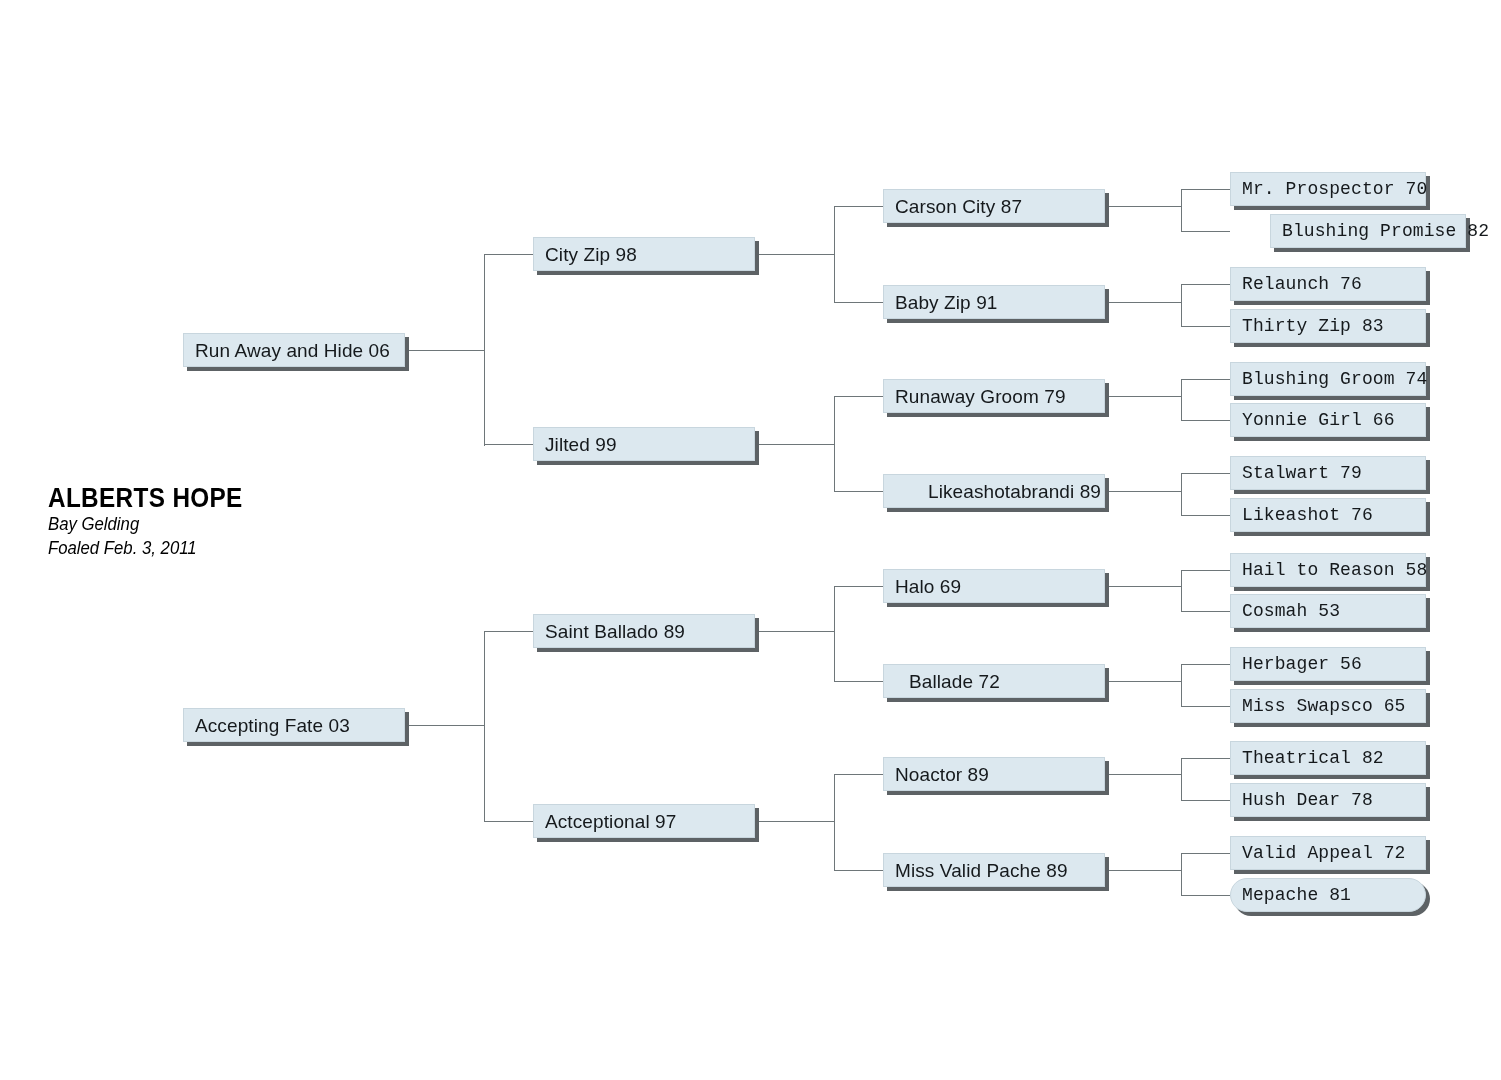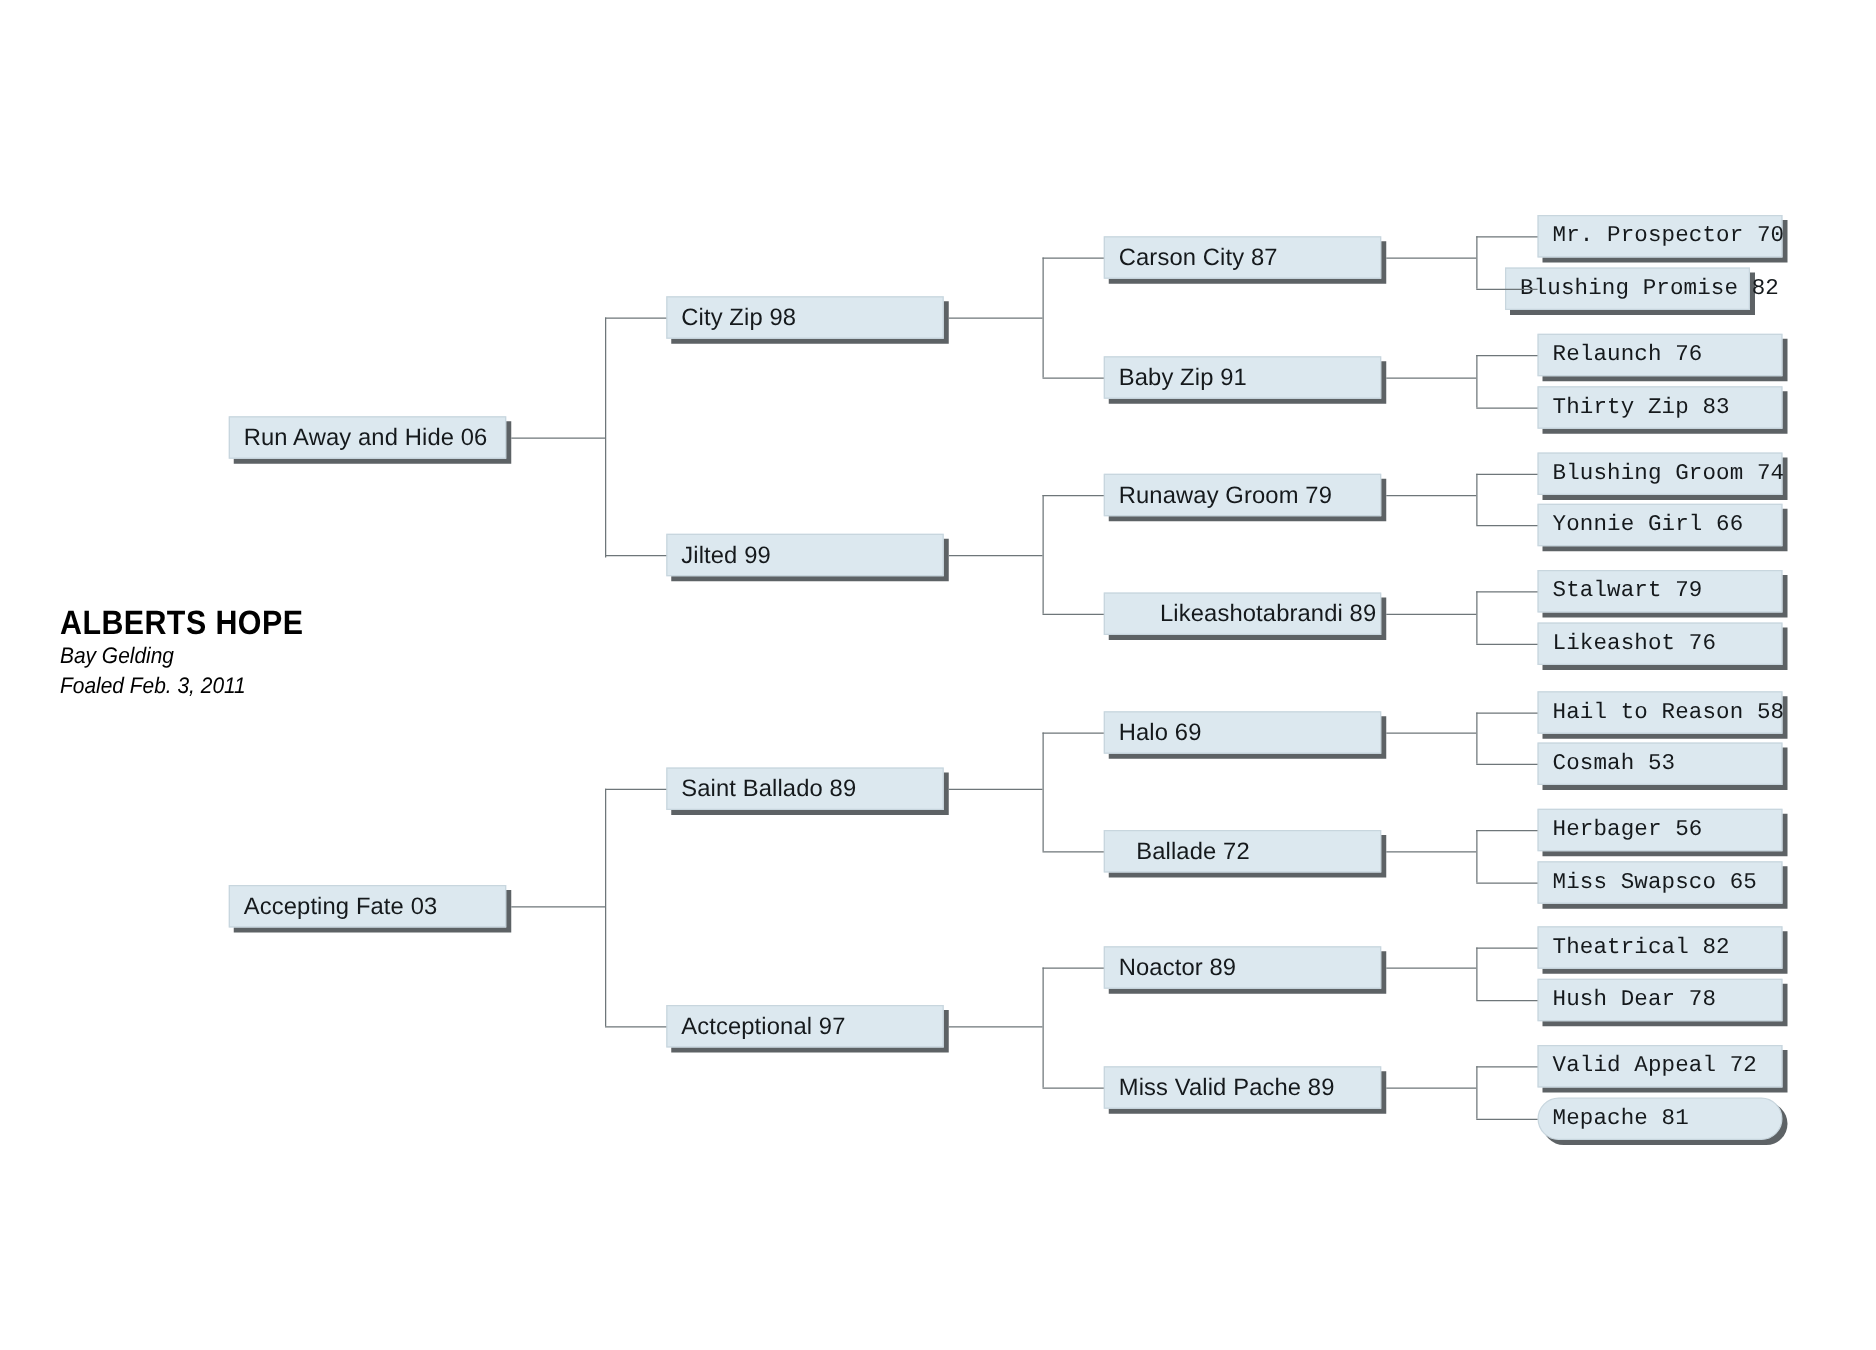--- a/index.html
+++ b/index.html
@@ -104,21 +104,21 @@
   <div class="node g3" style="left:883px; top:189px;">Carson City 87</div>
   <div class="node g3" style="left:883px; top:285px;">Baby Zip 91</div>
   <div class="node g3" style="left:883px; top:379px;">Runaway Groom 79</div>
   <div class="node g3" style="left:883px; top:474px;padding-left:44px;">Likeashotabrandi 89</div>
   <div class="node g3" style="left:883px; top:569px;">Halo 69</div>
   <div class="node g3" style="left:883px; top:664px;padding-left:25px;">Ballade 72</div>
   <div class="node g3" style="left:883px; top:757px;">Noactor 89</div>
   <div class="node g3" style="left:883px; top:853px;">Miss Valid Pache 89</div>
 
   <div class="node g4" style="left:1230px; top:172px;">Mr. Prospector 70</div>
-  <div class="node g4" style="left:1204px; top:214px;">Blushing Promise 82</div>
+  <div class="node g4" style="left:1270px; top:214px;">Blushing Promise 82</div>
   <div class="node g4" style="left:1230px; top:267px;">Relaunch 76</div>
   <div class="node g4" style="left:1230px; top:309px;">Thirty Zip 83</div>
   <div class="node g4" style="left:1230px; top:362px;">Blushing Groom 74</div>
   <div class="node g4" style="left:1230px; top:403px;">Yonnie Girl 66</div>
   <div class="node g4" style="left:1230px; top:456px;">Stalwart 79</div>
   <div class="node g4" style="left:1230px; top:498px;text-align:center;">Likeashot 76</div>
   <div class="node g4" style="left:1230px; top:553px;">Hail to Reason 58</div>
   <div class="node g4" style="left:1230px; top:594px;">Cosmah 53</div>
   <div class="node g4" style="left:1230px; top:647px;">Herbager 56</div>
   <div class="node g4" style="left:1230px; top:689px;">Miss Swapsco 65</div>

